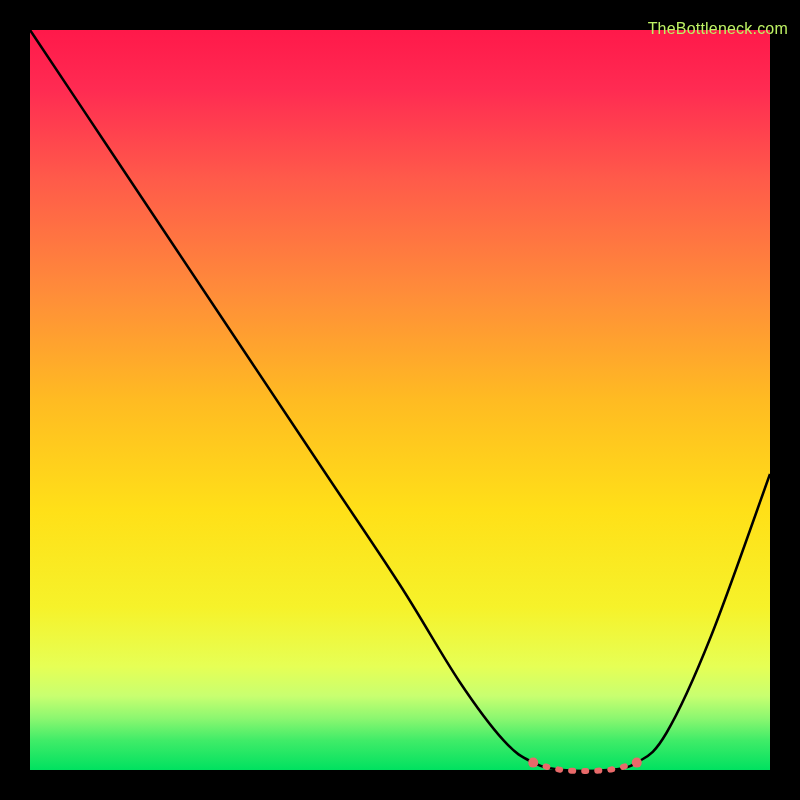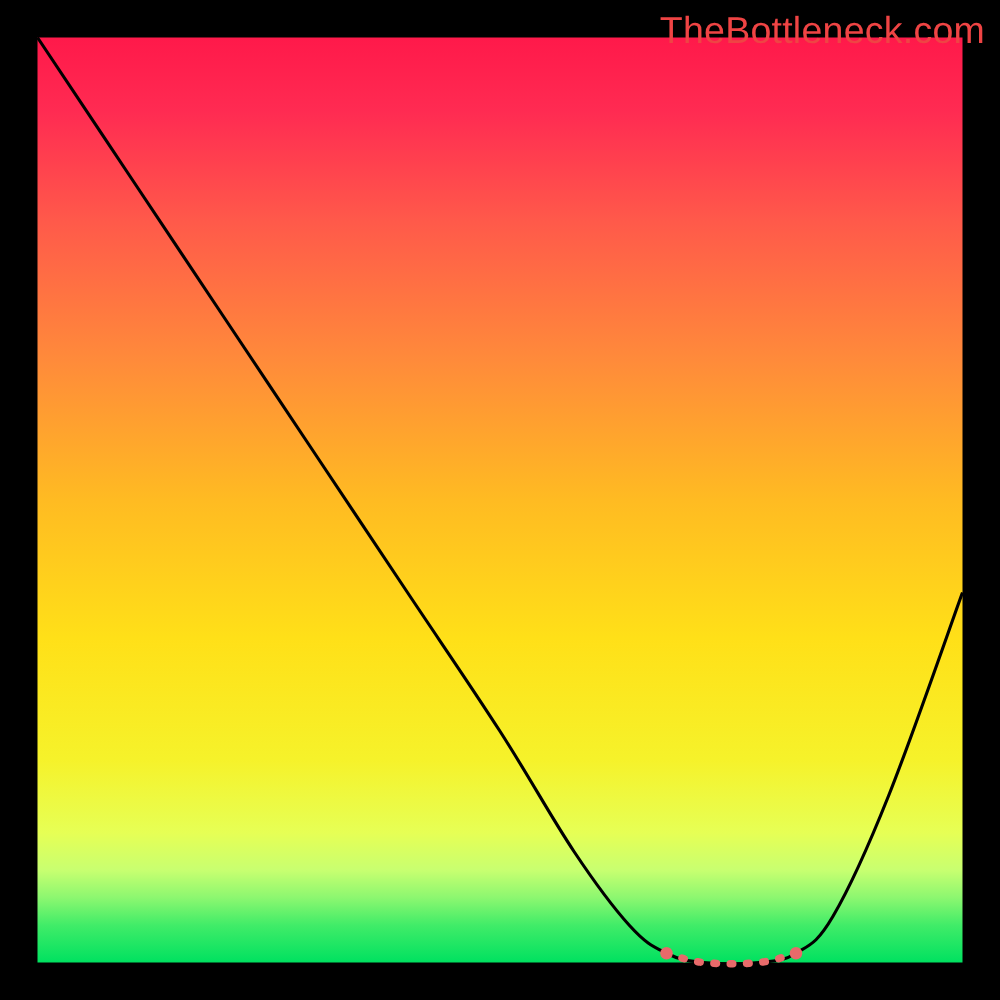--- a/index.html
+++ b/index.html
@@ -12,24 +12,24 @@
     overflow: hidden;
   }
   .container {
     position: relative;
     width: 800px;
     height: 800px;
     background: #000;
   }
   .watermark {
     position: absolute;
-    top: 8px;
+    top: 20px;
     right: 12px;
-    color: #ef4444;
-    font-size: 30px;
+    color: #bef264;
+    font-size: 16px;
     font-weight: 500;
     letter-spacing: 0.2px;
     z-index: 5;
   }
   svg {
     position: absolute;
     top: 0;
     left: 0;
   }
 </style>

